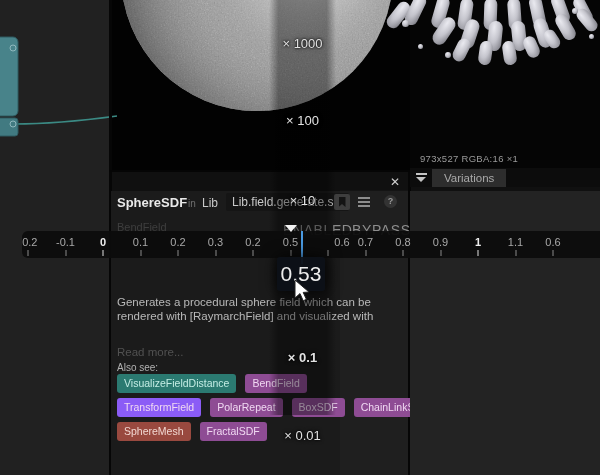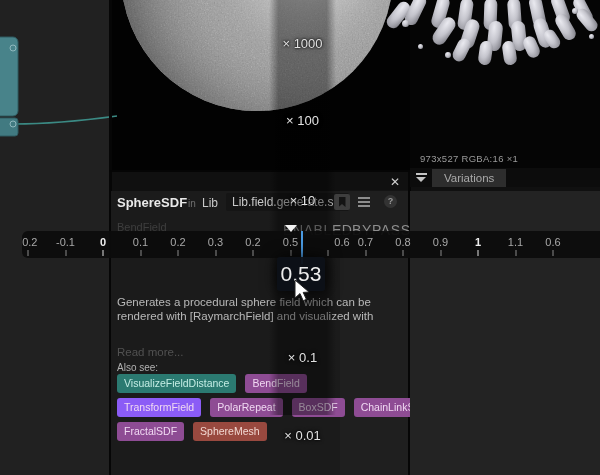--- a/index.html
+++ b/index.html
@@ -193,43 +193,43 @@
         <span class="tag" style="background: rgb(43, 122, 113); color: rgb(195, 236, 228);">VisualizeFieldDistance</span>
         <span class="tag" style="background: rgb(142, 76, 148); color: rgb(240, 216, 242);">BendField</span>
       </div>
       <div class="tagrow">
         <span class="tag" style="background: #8b5cf6; color: rgb(240, 216, 242);">TransformField</span>
         <span class="tag" style="background: rgb(142, 76, 148); color: rgb(240, 216, 242);">PolarRepeat</span>
         <span class="tag" style="background: rgb(142, 76, 148); color: rgb(240, 216, 242);">BoxSDF</span>
         <span class="tag" style="background: rgb(142, 76, 148); color: rgb(240, 216, 242);">ChainLinkSDF</span>
       </div>
       <div class="tagrow">
+        <span class="tag" style="background: rgb(153, 73, 63); color: rgb(242, 216, 210);">SphereMesh</span>
         <span class="tag" style="background: rgb(142, 76, 148); color: rgb(240, 216, 242);">FractalSDF</span>
-        <span class="tag" style="background: rgb(153, 73, 63); color: rgb(242, 216, 210);">SphereMesh</span>
       </div>
     </div>
 
   <div class="abs panel-hdr" style="left:410px;top:168px;width:190px">
     <div class="menu-icon" style="left:6px">
       <div class="bar"></div>
         <div class="tri"></div>
     </div>
     <div class="tab" style="left:22px">Variations</div>
   </div>
   <div class="abs panel-body" style="left:410px;top:191px;width:190px;height:284px;background:#232323"></div>
   <div class="btn btn-presets">Presets</div>
   <div class="btn btn-snapshots">Snapshots</div>
   <div class="btn btn-add">+</div>
 
   <div class="abs ladder-col"></div>
   <div class="abs ladder-col" style="background:none" id="ladder-labels">
       <div class="ladder-lbl" style="top: 36px;">× 1000</div>
       <div class="ladder-lbl" style="top: 113px;">× 100</div>
       <div class="ladder-lbl" style="top: 193px;">× 10</div>
-      <div class="ladder-lbl" style="top: 350px;">× 0.1</div>
+      <div class="ladder-lbl" style="top: 350px; font-weight: bold;">× 0.1</div>
       <div class="ladder-lbl" style="top: 428px;">× 0.01</div>
     </div>
 
   <div class="abs ruler" id="ruler">
       <div class="rtick-lbl" style="left: 6px;">-0.2</div>
       <div class="rtick" style="left: 6px;"></div>
       <div class="rtick-lbl" style="left: 43.5px;">-0.1</div>
       <div class="rtick" style="left: 43.5px;"></div>
       <div class="rtick-lbl int" style="left: 81px;">0</div>
       <div class="rtick int" style="left: 81px;"></div>

